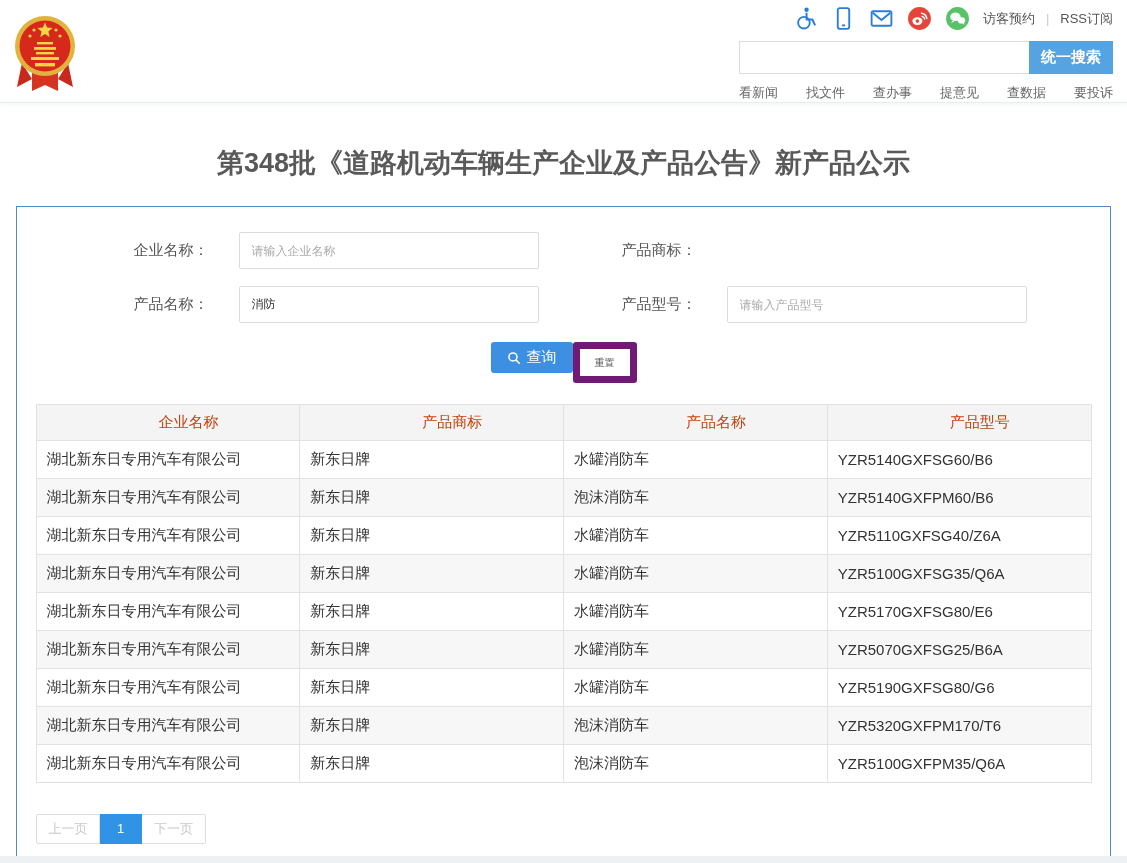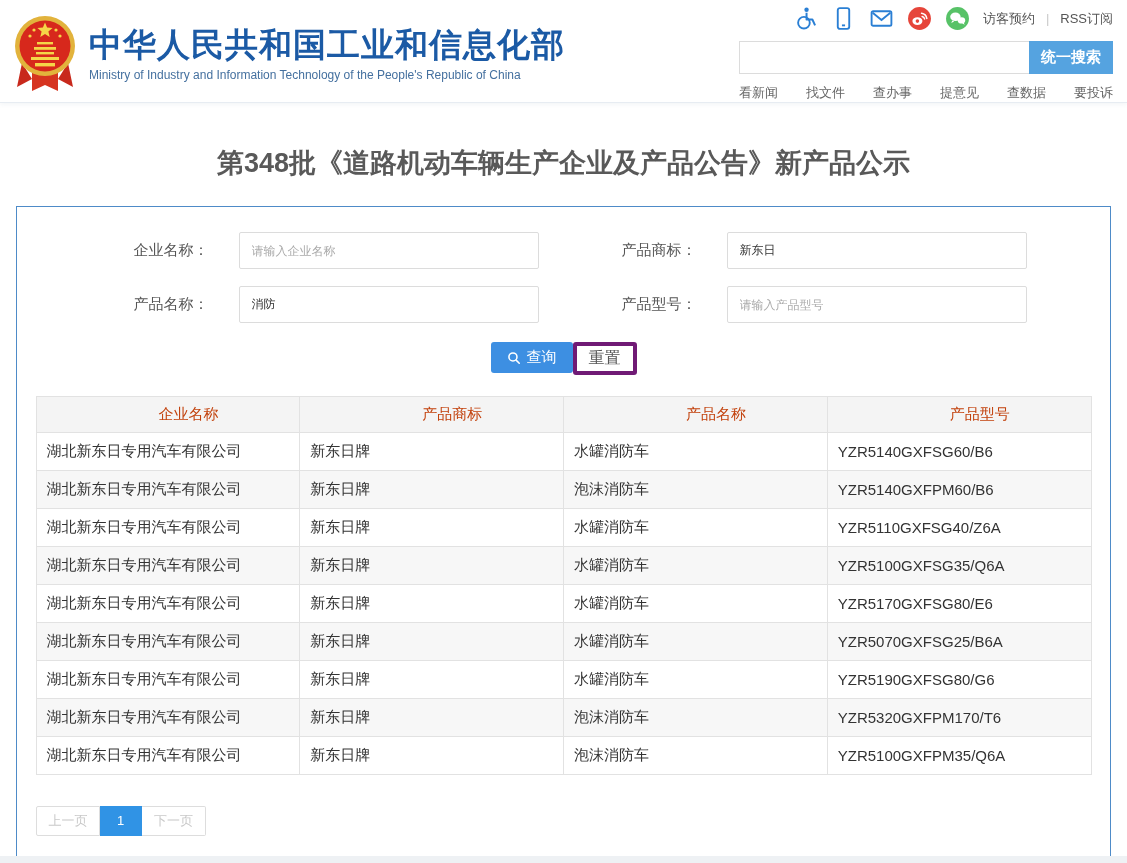--- a/index.html
+++ b/index.html
@@ -146,26 +146,26 @@
     font-size: 15px;
     display: inline-flex;
     align-items: center;
     justify-content: center;
     gap: 6px;
     cursor: pointer;
     font-family: inherit;
   }
   .btn-reset {
     width: 64px;
-    height: 33px;
+    height: 41px;
     background: #fff;
-    border: 4px solid #701a75;
+    border: 7px solid #701a75;
     border-radius: 3px;
     color: #555;
-    font-size: 16px;
+    font-size: 10px;
     cursor: pointer;
     font-family: inherit;
   }
 
   
   .results {
     width: 1056px;
     margin: 21px auto 0 auto;
     border-collapse: collapse;
     font-size: 15px;
@@ -241,24 +241,20 @@
       <circle cx="20" cy="17" r="1.6" fill="#f5d648"></circle>
       <circle cx="42" cy="17" r="1.6" fill="#f5d648"></circle>
       <circle cx="16" cy="23" r="1.6" fill="#f5d648"></circle>
       <circle cx="46" cy="23" r="1.6" fill="#f5d648"></circle>
       <rect x="23" y="29" width="16" height="2.4" fill="#f5d648"></rect>
       <rect x="20" y="34" width="22" height="2.8" fill="#f5d648"></rect>
       <rect x="22" y="39" width="18" height="2.4" fill="#f5d648"></rect>
       <rect x="17" y="44" width="28" height="3" fill="#f5d648"></rect>
       <rect x="21" y="50" width="20" height="3.4" fill="#f5d648"></rect>
     </svg>
-    <div>
-      <div class="site-title">中华人民共和国工业和信息化部</div>
-      <div class="site-subtitle">Ministry of Industry and Information Technology of the People's Republic of China</div>
-    </div>
   </div>
 
   <div class="header-right">
     <div class="top-row">
       <span class="icon">
         <svg viewBox="0 0 24 24" width="25" height="25">
             <circle cx="10.5" cy="16" r="5.6" fill="none" stroke="#2a7fd4" stroke-width="1.8"></circle>
             <circle cx="13" cy="3.6" r="2.1" fill="#2a7fd4"></circle>
             <path d="M13 6.5 v6.5 h5.6 l2.6 5.6" fill="none" stroke="#2a7fd4" stroke-width="1.9" stroke-linejoin="round"></path>
           </svg>
@@ -316,21 +312,20 @@
   <h1 class="page-title">第348批《道路机动车辆生产企业及产品公告》新产品公示</h1>
 
   <section class="panel">
     <div class="query-form">
       <div class="field">
         <label class="field-label">企业名称：</label>
         <input class="field-input" type="text" placeholder="请输入企业名称" style="">
       </div>
       <div class="field">
         <label class="field-label">产品商标：</label>
-        <input class="field-input" type="text" value="新东日" style="">
       </div>
       <div class="field">
         <label class="field-label">产品名称：</label>
         <input class="field-input" type="text" value="消防" style="">
       </div>
       <div class="field">
         <label class="field-label">产品型号：</label>
         <input class="field-input" type="text" placeholder="请输入产品型号" style="">
       </div>
     </div>

